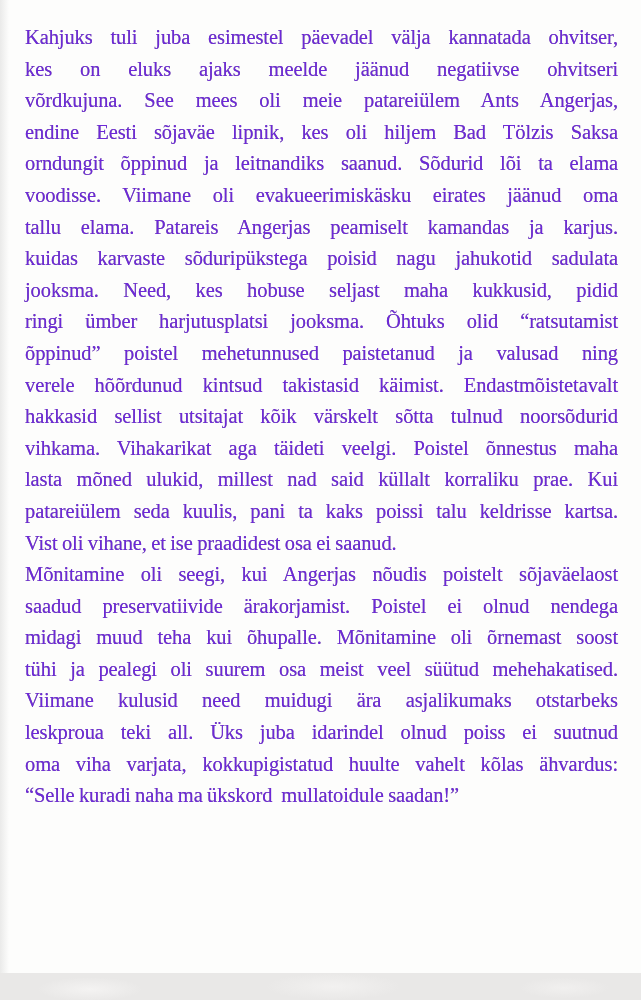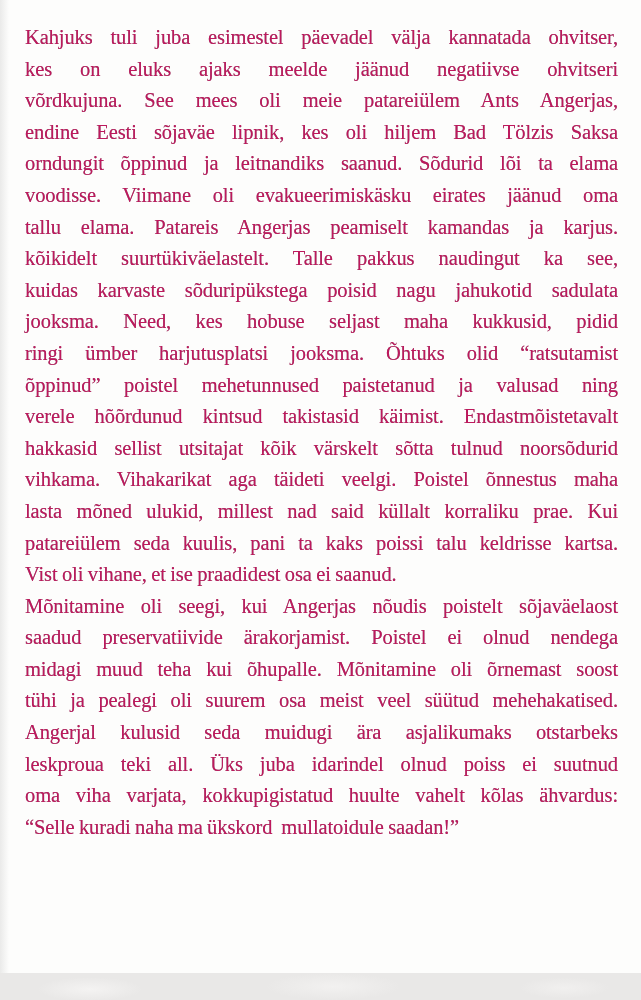--- a/index.html
+++ b/index.html
@@ -15,21 +15,21 @@
     overflow: hidden;
   }
   .textblock {
     position: absolute;
     left: 25px;
     top: 22px;
     width: 593px;
     font-family: "Liberation Serif", serif;
     font-size: 20.5px;
     line-height: 31.6px;
-    color: #be185d;
+    color: #6d28d9;
     letter-spacing: -0.1px;
     word-spacing: -0.6px;
     text-shadow: 0 0 0.6px rgba(30,30,30,0.5);
   }
   .para {
     margin: 0;
     padding: 0;
   }
   .line {
     height: 31.6px;
@@ -70,39 +70,38 @@
   <div class="textblock">
 
     <div class="para">
       <div class="line">Kahjuks tuli juba esimestel päevadel välja kannatada ohvitser,</div>
       <div class="line">kes on eluks ajaks meelde jäänud negatiivse ohvitseri</div>
       <div class="line">võrdkujuna. See mees oli meie patareiülem Ants Angerjas,</div>
       <div class="line">endine Eesti sõjaväe lipnik, kes oli hiljem Bad Tölzis Saksa</div>
       <div class="line">orndungit õppinud ja leitnandiks saanud. Sõdurid lõi ta elama</div>
       <div class="line">voodisse. Viimane oli evakueerimiskäsku eirates jäänud oma</div>
       <div class="line">tallu elama. Patareis Angerjas peamiselt kamandas ja karjus.</div>
-      <div class="line">kõikidelt suurtükiväelastelt. Talle pakkus naudingut ka see,</div>
       <div class="line">kuidas karvaste sõduripükstega poisid nagu jahukotid sadulata</div>
       <div class="line">jooksma. Need, kes hobuse seljast maha kukkusid, pidid</div>
       <div class="line">ringi ümber harjutusplatsi jooksma. Õhtuks olid “ratsutamist</div>
       <div class="line">õppinud” poistel mehetunnused paistetanud ja valusad ning</div>
       <div class="line">verele hõõrdunud kintsud takistasid käimist. Endastmõistetavalt</div>
       <div class="line">hakkasid sellist utsitajat kõik värskelt sõtta tulnud noorsõdurid</div>
       <div class="line">vihkama. Vihakarikat aga täideti veelgi. Poistel õnnestus maha</div>
       <div class="line">lasta mõned ulukid, millest nad said küllalt korraliku prae. Kui</div>
       <div class="line">patareiülem seda kuulis, pani ta kaks poissi talu keldrisse kartsa.</div>
       <div class="line para-end">Vist oli vihane, et ise praadidest osa ei saanud.</div>
     </div>
 
     <div class="para">
       <div class="line">Mõnitamine oli seegi, kui Angerjas nõudis poistelt sõjaväelaost</div>
       <div class="line">saadud preservatiivide ärakorjamist. Poistel ei olnud nendega</div>
       <div class="line">midagi muud teha kui õhupalle. Mõnitamine oli õrnemast soost</div>
       <div class="line">tühi ja pealegi oli suurem osa meist veel süütud mehehakatised.</div>
-      <div class="line">Angerjal kulusid seda muidugi ära asjalikumaks otstarbeks</div>
+      <div class="line">Viimane kulusid need muidugi ära asjalikumaks otstarbeks</div>
       <div class="line">leskproua teki all. Üks juba idarindel olnud poiss ei suutnud</div>
       <div class="line">oma viha varjata, kokkupigistatud huulte vahelt kõlas ähvardus:</div>
       <div class="line para-end">“Selle kuradi naha ma ükskord  mullatoidule saadan!”</div>
     </div>
 
   </div>
 
   <div class="bottom-band"></div>
 </div>
 

